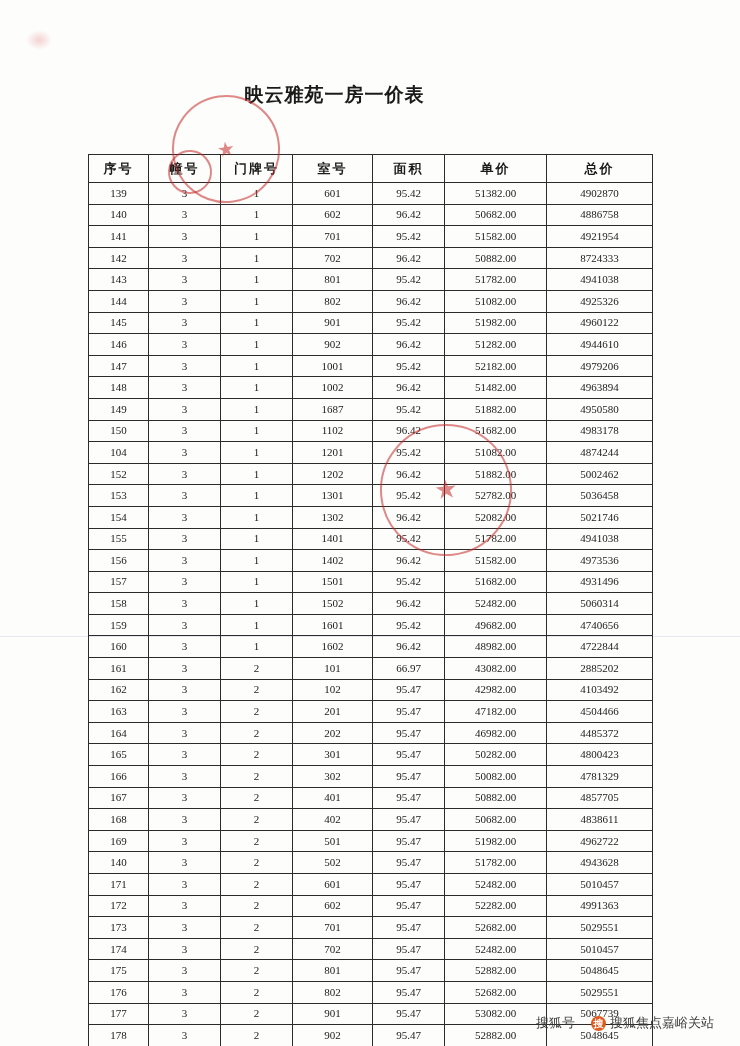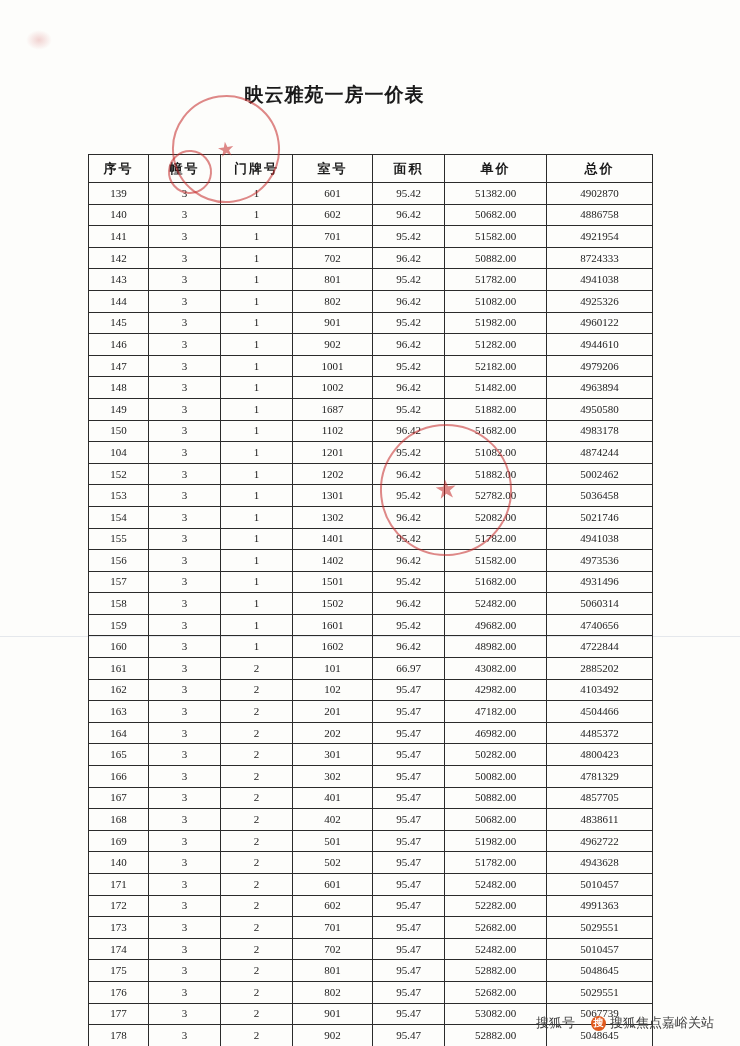--- a/index.html
+++ b/index.html
@@ -134,21 +134,21 @@
   .footer {
     position: absolute;
     left: 0;
     bottom: 14px;
     width: 740px;
     text-align: right;
     padding-right: 26px;
     box-sizing: border-box;
     font-size: 13px;
     color: #3c3c3c;
-    font-family: Liberation Mono, monospace;
+    font-family: Liberation Serif, serif;
   }
   .footer .sohu-badge {
     display: inline-flex;
     align-items: center;
     gap: 4px;
   }
   .footer .dot-logo {
     display: inline-block;
     width: 15px;
     height: 15px;

